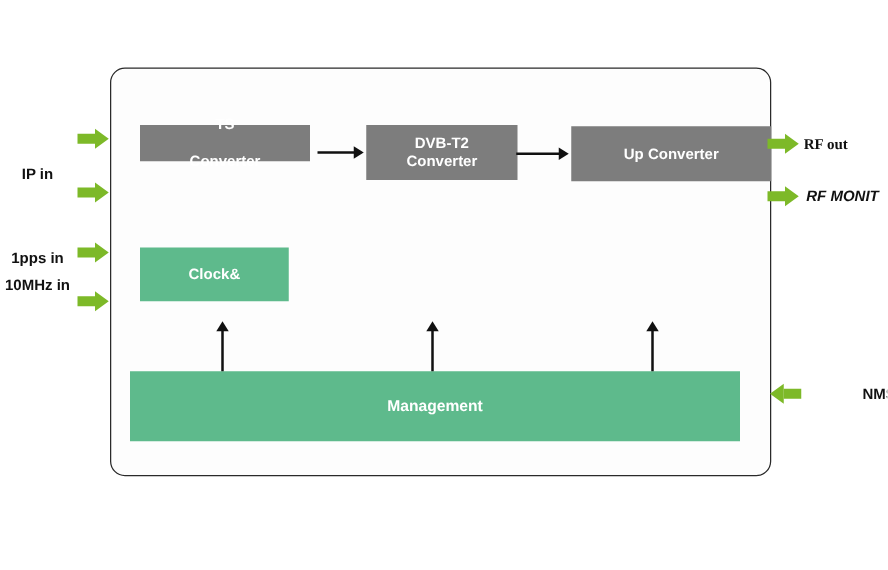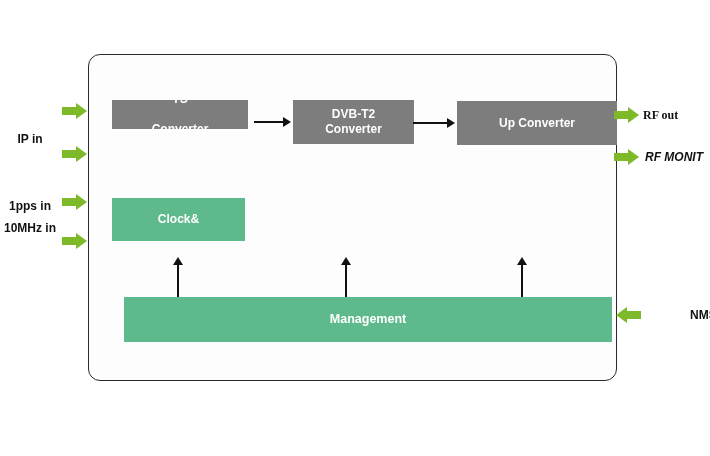--- a/index.html
+++ b/index.html
@@ -16,22 +16,22 @@
   
   .block{
     position:absolute;display:flex;flex-direction:column;align-items:center;justify-content:center;
     color:#ffffff;font-weight:bold;font-size:12px;line-height:15px;text-align:center;
   }
   .block.gray{background:var(--block_gray,#7d7d7d);}
   .block.green{background:var(--block_green,#5eba8c);}
   .blk-ts{left:112px;top:100px;width:136px;height:29px;gap:15px;}
   .blk-dvb{left:293px;top:100px;width:121px;height:44px;}
   .blk-up{left:457px;top:101px;width:160px;height:44px;text-align:right;}
-  .blk-clock{left:112px;top:198px;width:133px;height:43px;}
-  .blk-mgmt{left:124px;top:297px;width:488px;height:45px;font-size:12.5px;}
+  .blk-clock{left:112px;top:198px;width:119px;height:43px;}
+  .blk-mgmt{left:104px;top:297px;width:488px;height:56px;font-size:12.5px;}
   
   .arrow-h{position:absolute;height:12px;}
   .arrow-h .shaft{position:absolute;left:0;right:7px;top:5px;height:1.6px;background:#111;}
   .arrow-h .head{position:absolute;right:0;top:1px;width:0;height:0;
     border-left:8px solid #111;border-top:5px solid transparent;border-bottom:5px solid transparent;}
   .ah1{left:254px;top:116px;width:37px;}
   .ah2{left:413px;top:117px;width:42px;}
   
   .arrow-v{position:absolute;width:12px;top:257px;height:40px;}
   .arrow-v .shaft{position:absolute;left:5.2px;top:7px;bottom:0;width:1.6px;background:#111;}

